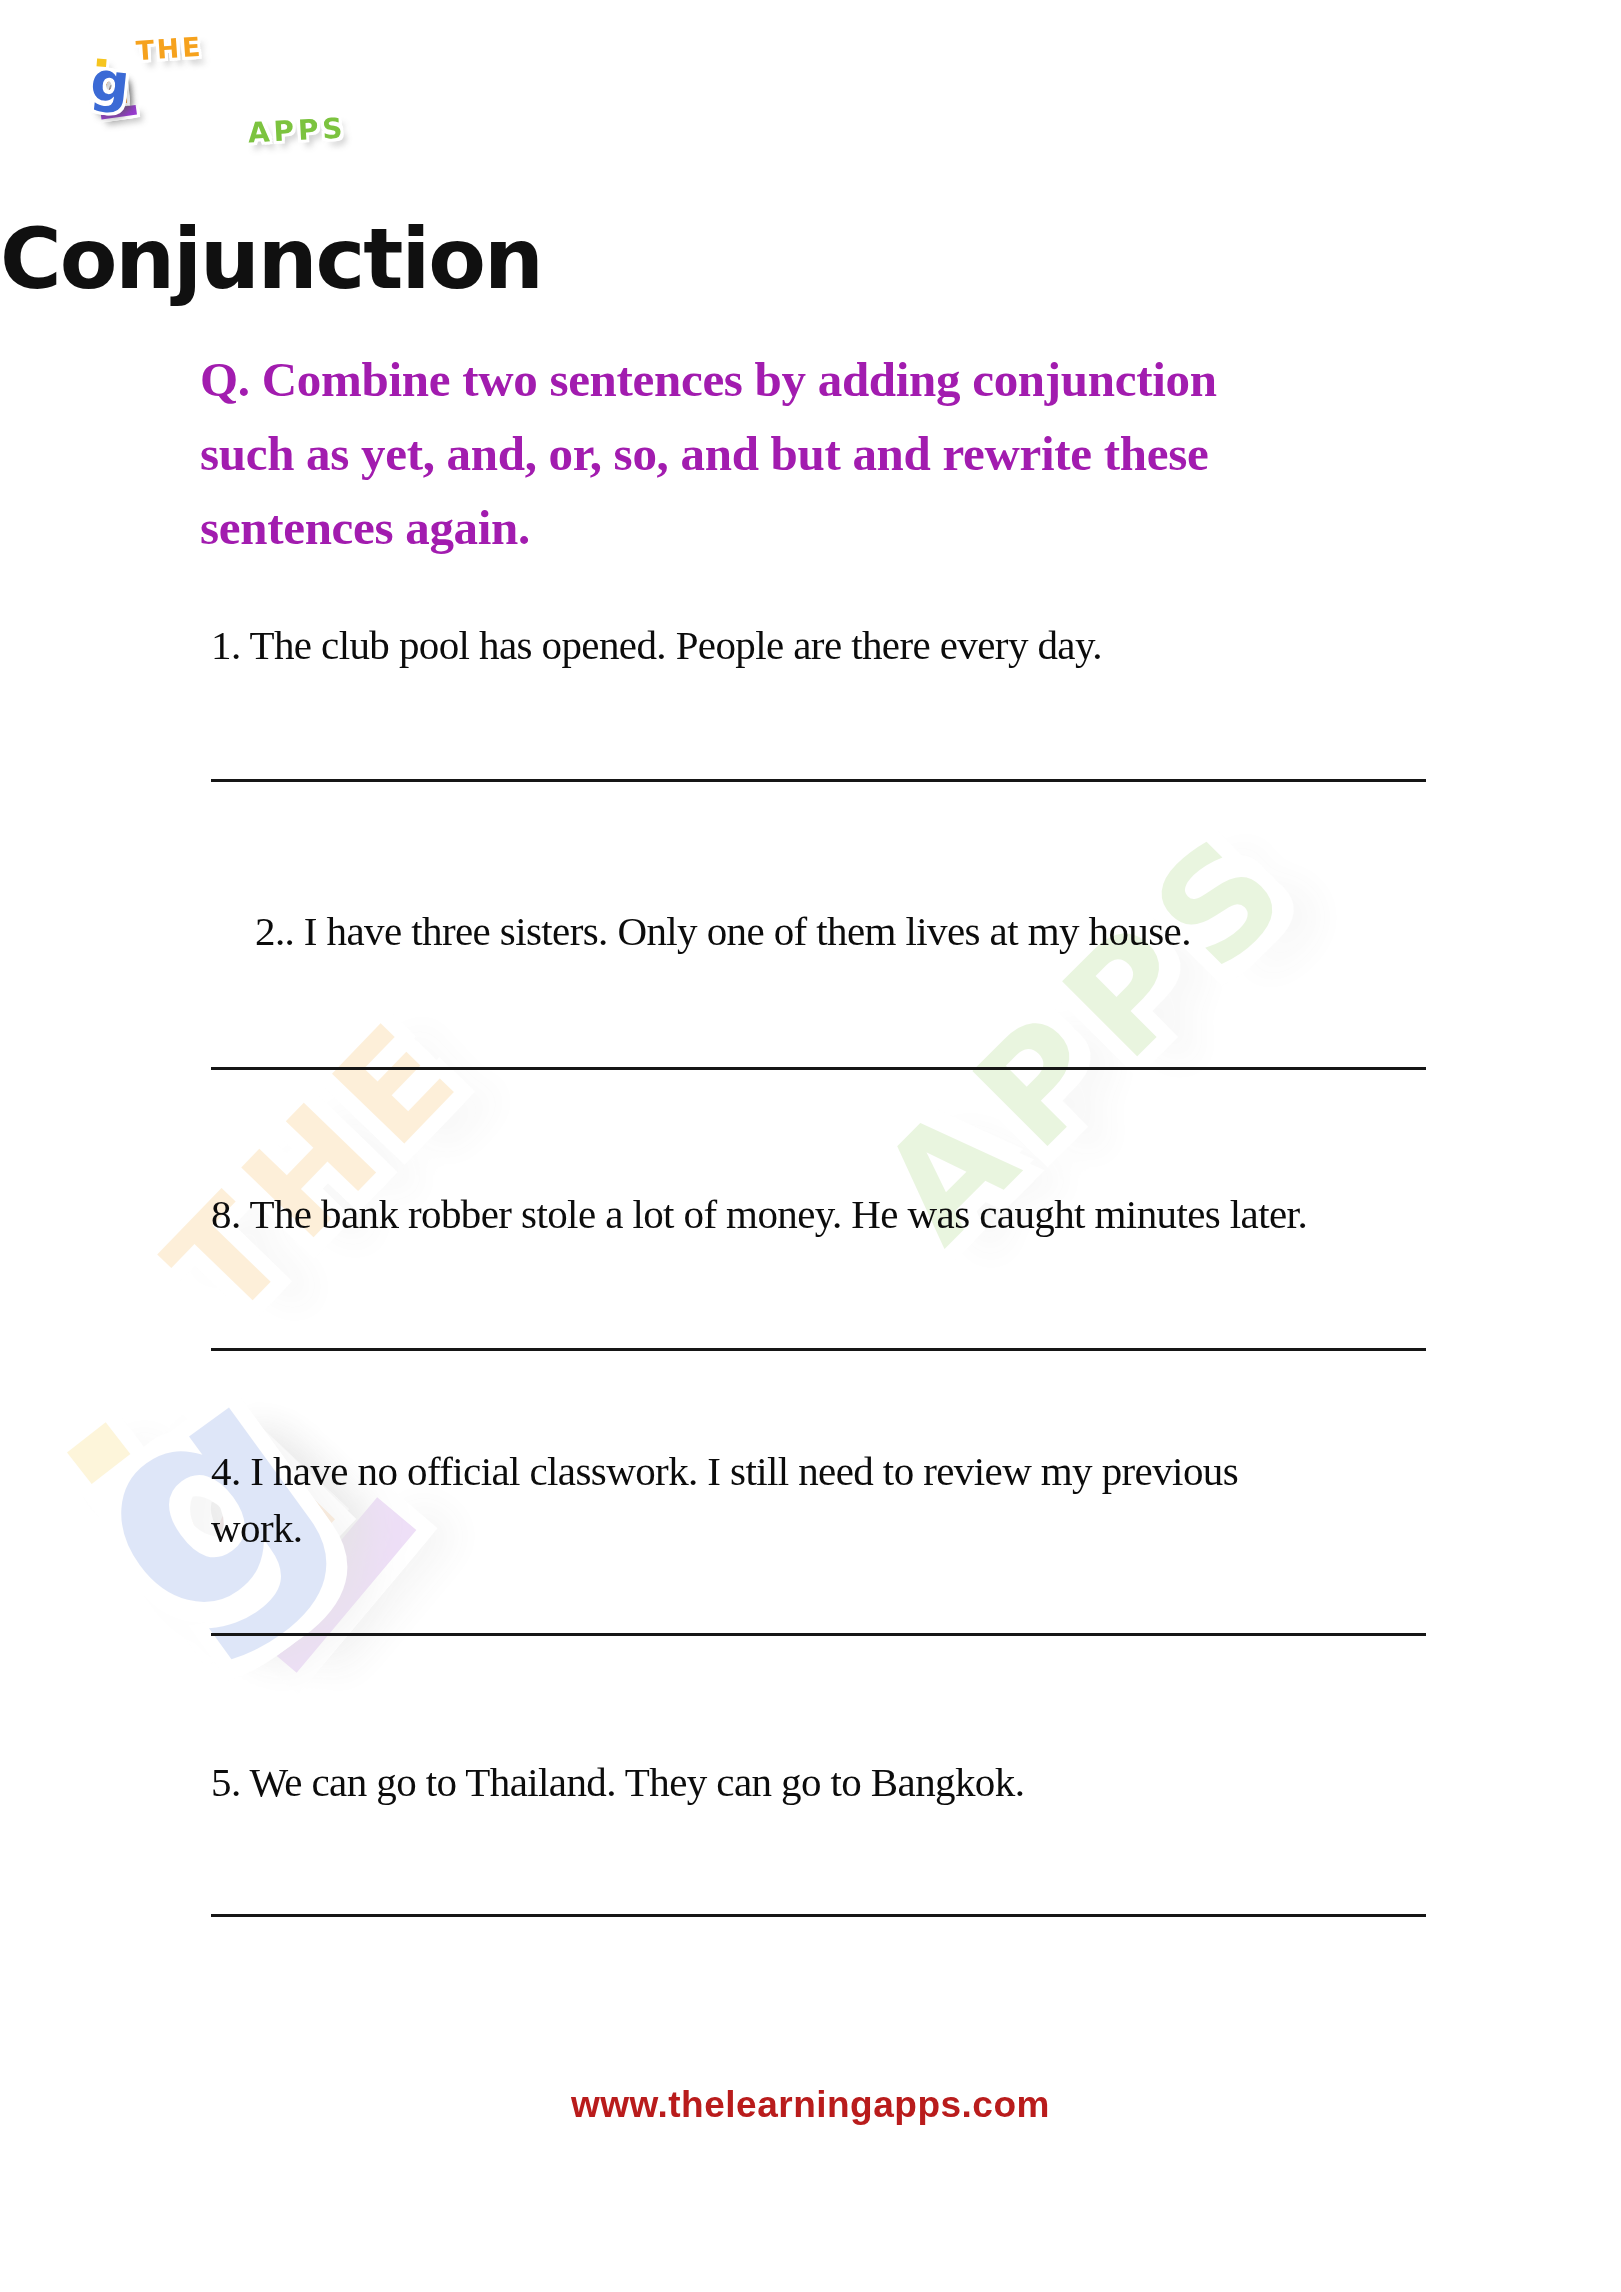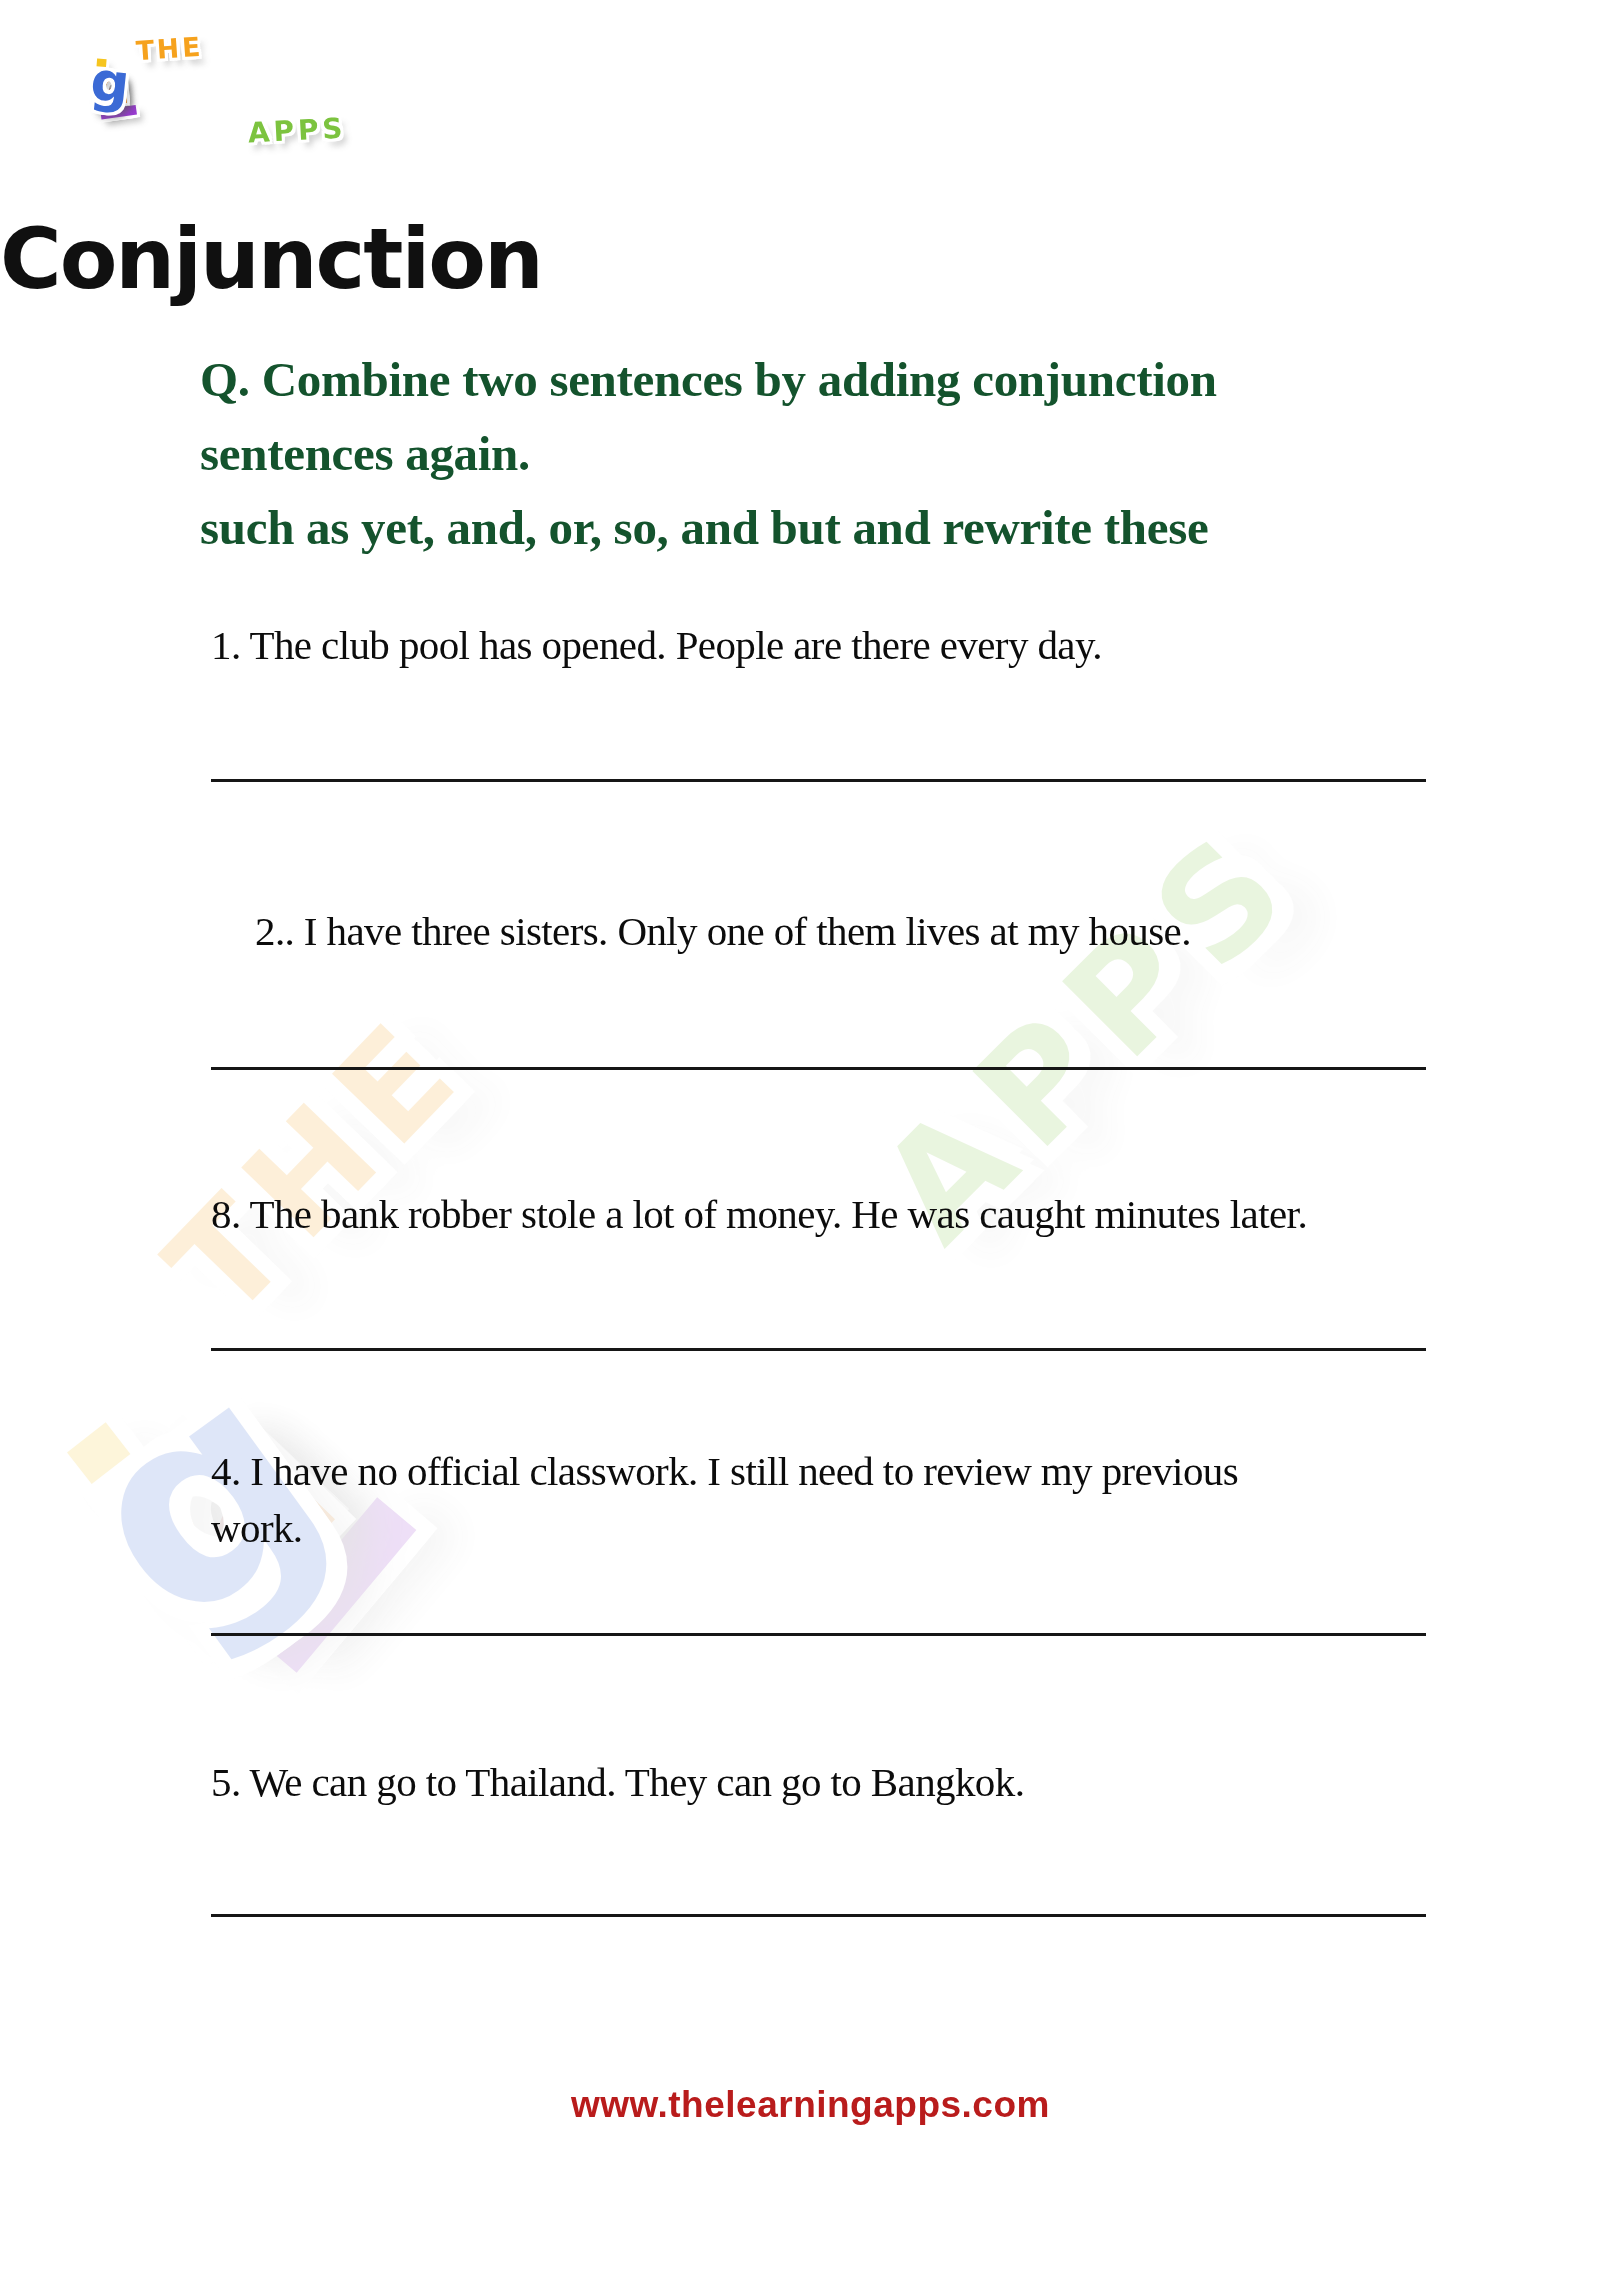--- a/index.html
+++ b/index.html
@@ -54,21 +54,21 @@
   .title{
     position:absolute;left:0;right:0;top:210px;
     margin:0;text-align:left;
     font-family:"DejaVu Sans", sans-serif;
     font-weight:bold;font-size:84px;letter-spacing:-2px;
     color:#101010;
   }
   .question{
     position:absolute;left:200px;top:343px;width:1294px;
     font-weight:bold;font-size:49px;line-height:74px;
-    letter-spacing:-0.3px;color:#14532d;
+    letter-spacing:-0.3px;color:#a21caf;
   }
   .sentence{
     position:absolute;left:211px;width:1255px;
     font-size:41px;line-height:57px;letter-spacing:-0.6px;
     color:#0c0c0c;
   }
   .answer-line{
     position:absolute;left:211px;width:1215px;height:0;
     border-top:3.9px solid #161616;
   }
@@ -115,22 +115,22 @@
         <span class="ll ll6" style="color: rgb(240, 136, 28);">n</span>
         <span class="ll ll7" style="color: rgb(59, 106, 213);">g</span>
       </span>
     <span class="logo-apps bubble" style="color: rgb(124, 195, 63);">APPS</span>
   </div>
 
   <h1 class="title">Conjunction</h1>
 
   <div class="question">
     <div class="qline">Q. Combine two sentences by adding conjunction</div>
+    <div class="qline">such as yet, and, or, so, and but and rewrite these</div>
     <div class="qline">sentences again.</div>
-    <div class="qline">such as yet, and, or, so, and but and rewrite these</div>
   </div>
 
   <div class="sentence" style="top:617px;">
     <div>1. The club pool has opened. People are there every day.</div>
   </div>
   <div class="answer-line" style="top:779px;"></div>
 
   <div class="sentence" style="top:903px;margin-left:44px;">
     <div>2.. I have three sisters. Only one of them lives at my house.</div>
   </div>

